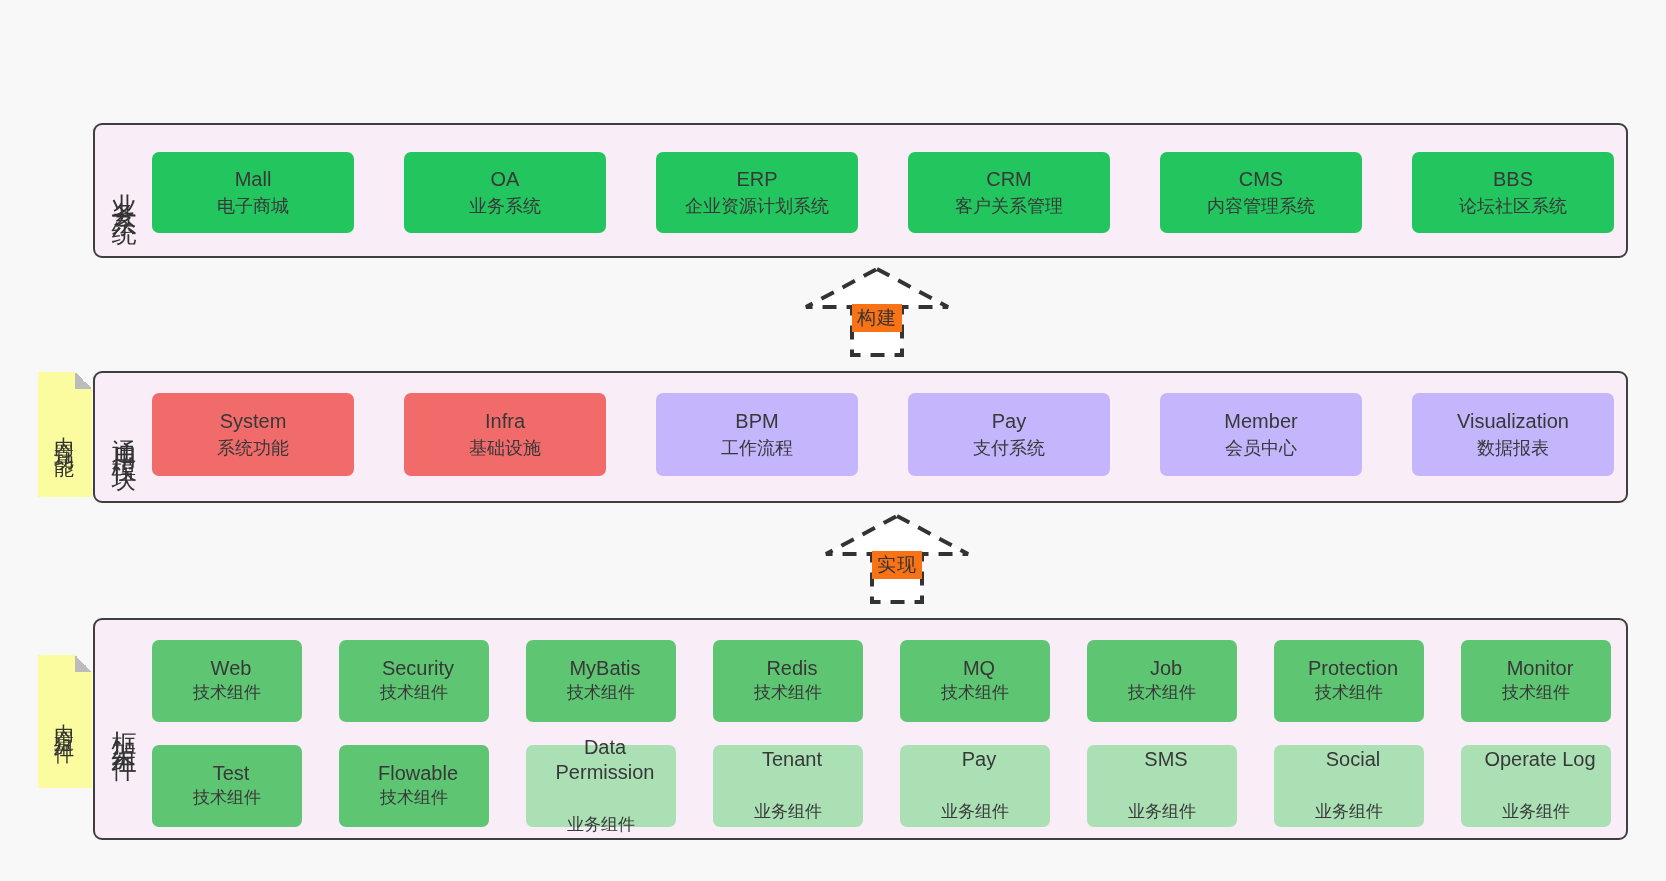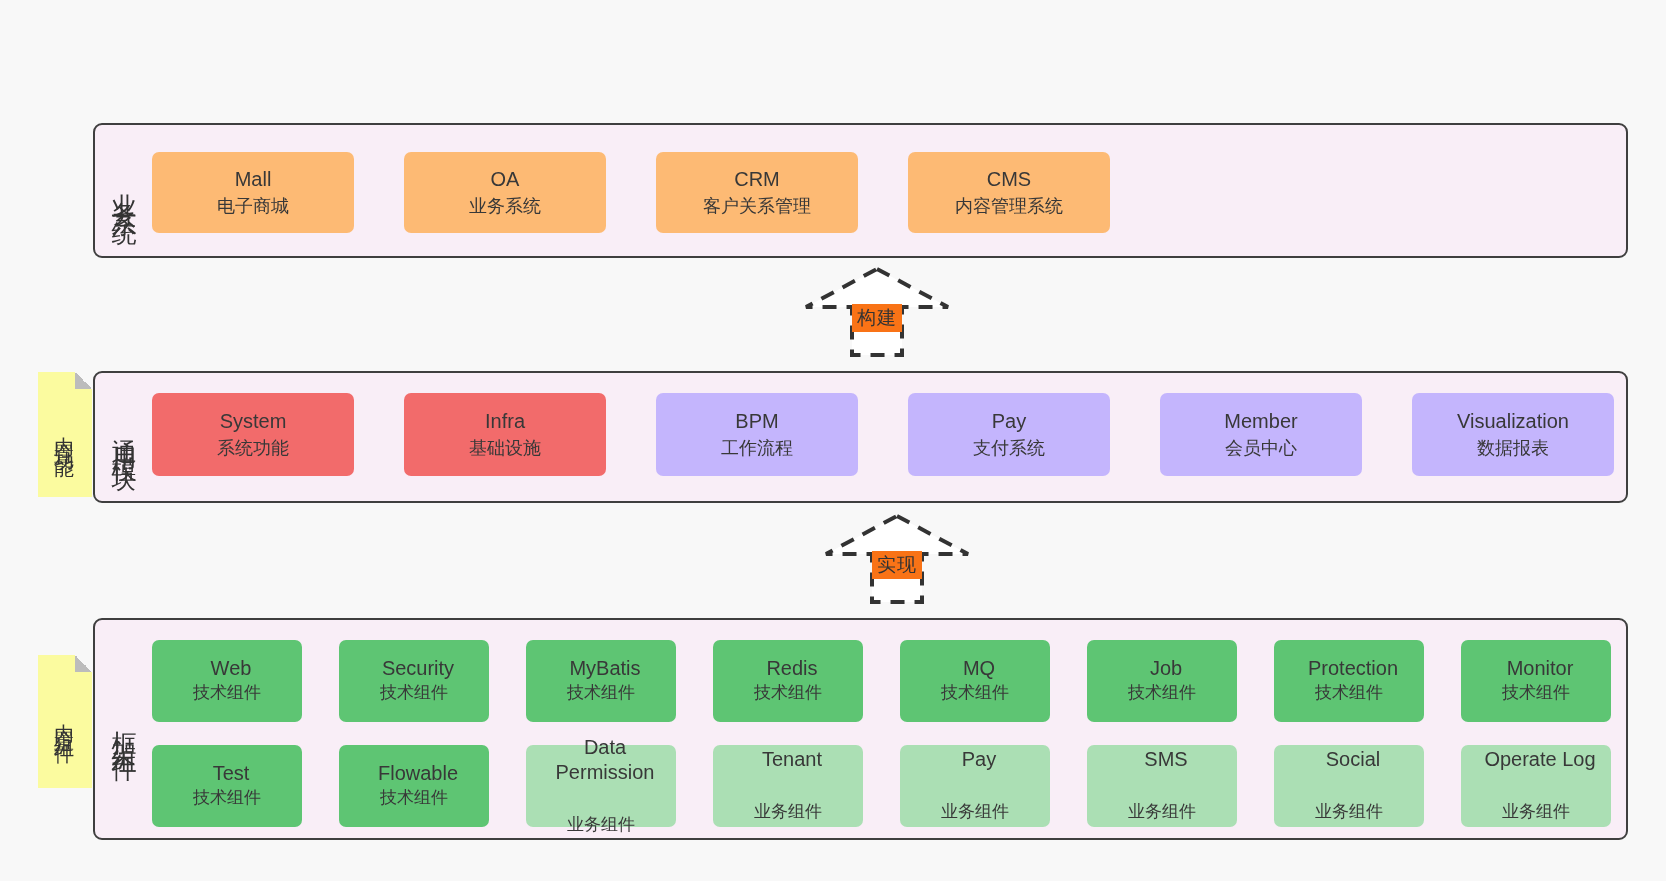--- a/index.html
+++ b/index.html
@@ -36,21 +36,21 @@
     box-sizing:border-box;
   }
   .box-wide{width:202px;height:81px;}
   #band-common .box-wide{height:83px;}
   .box-sm{width:150px;height:82px;}
   .row-8a{gap:37px;top:20px;}
   .row-8b{gap:37px;top:125px;}
   .box .en{font-size:20px;}
   .box .cn{font-size:17px;}
   .box-wide .cn{font-size:18px;}
-  .blue{background:#fdba74;}
+  .blue{background:#22c55e;}
   .red{background:#f26b6b;}
   .pink{background:#c4b5fd;}
   .green{background:#5ec573;}
   .lightgreen{background:#abdfb4;gap:28px;}
   .box-sm .en{font-size:20px;line-height:1.25;margin-left:8px;}
   .box-sm .cn{font-size:17px;line-height:1.45;}
   .sticky{
     position:absolute;left:38px;width:54px;
     background:#fbfb9f;
     display:flex;align-items:center;justify-content:center;
@@ -84,26 +84,34 @@
   <div class="box-row row-6">
       <div class="box box-wide blue">
         <span class="en">Mall</span>
         <span class="cn">电子商城</span>
       </div>
       <div class="box box-wide blue">
         <span class="en">OA</span>
         <span class="cn">业务系统</span>
       </div>
       <div class="box box-wide blue">
+        <span class="en">ERP</span>
+        <span class="cn">企业资源计划系统</span>
+      </div>
+      <div class="box box-wide blue">
         <span class="en">CRM</span>
         <span class="cn">客户关系管理</span>
       </div>
       <div class="box box-wide blue">
         <span class="en">CMS</span>
         <span class="cn">内容管理系统</span>
+      </div>
+      <div class="box box-wide blue">
+        <span class="en">BBS</span>
+        <span class="cn">论坛社区系统</span>
       </div>
     </div>
 </div>
 
 <div class="arrow" id="arrow-build">
   <svg viewBox="0 0 150 92" xmlns="http://www.w3.org/2000/svg">
     <polygon points="75,3 146,41 100,41 100,89 50,89 50,41 4,41" fill="#ffffff" stroke="#333333" stroke-width="4" stroke-dasharray="14 10"></polygon>
   </svg>
 </div>
 <div class="arrow-label" id="arrow-build-label">构建</div>

